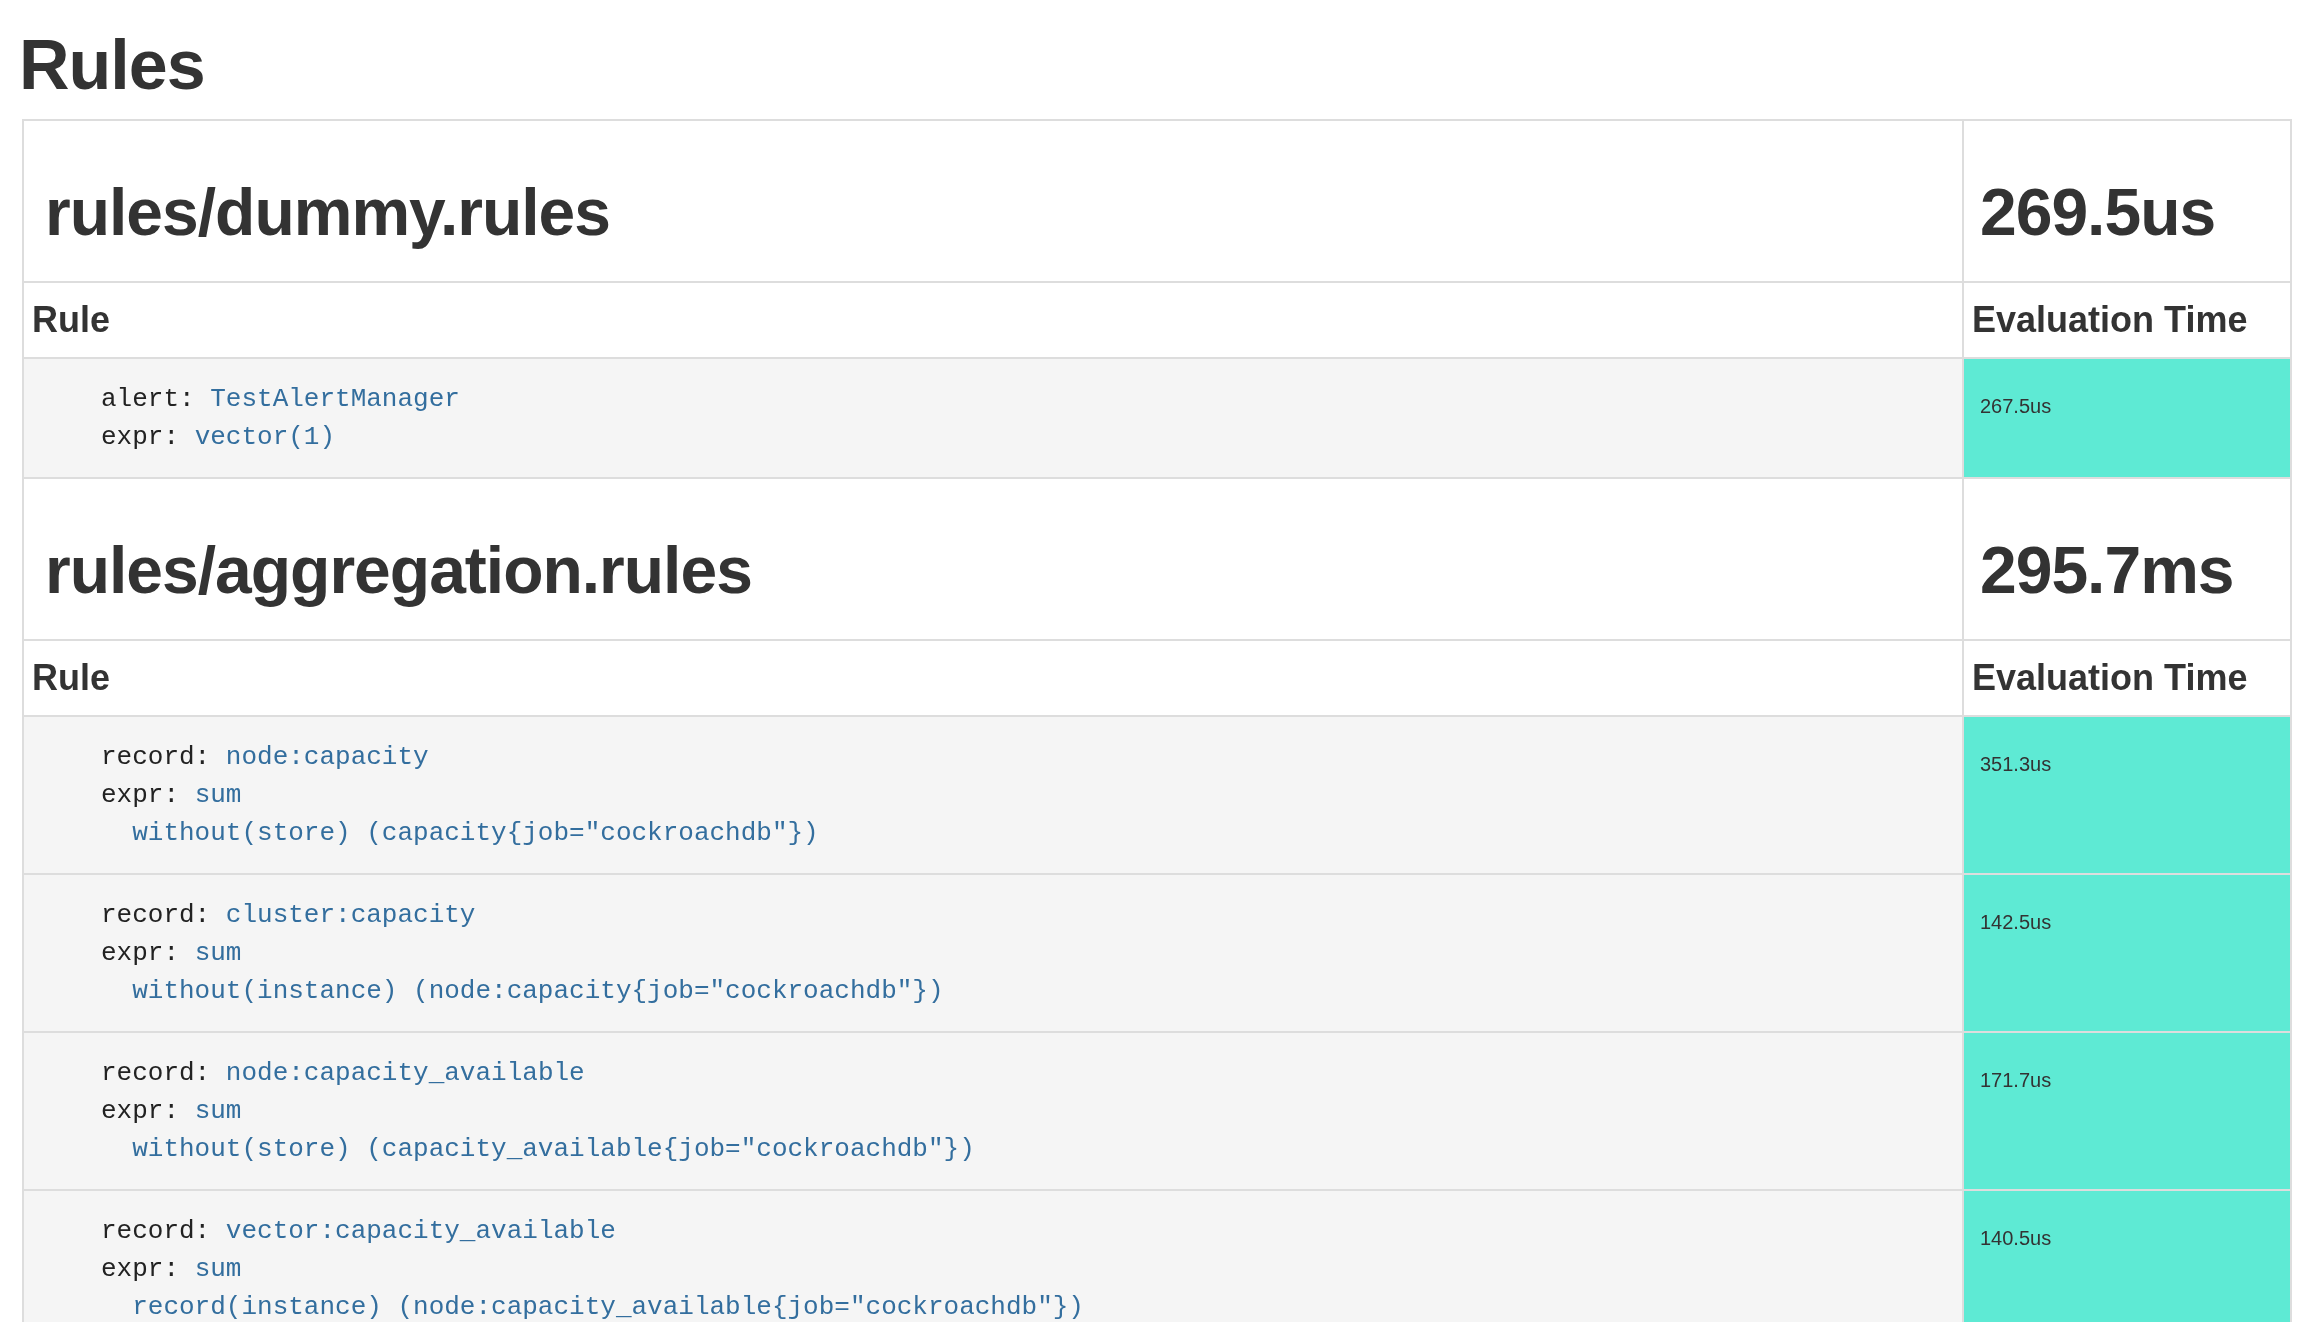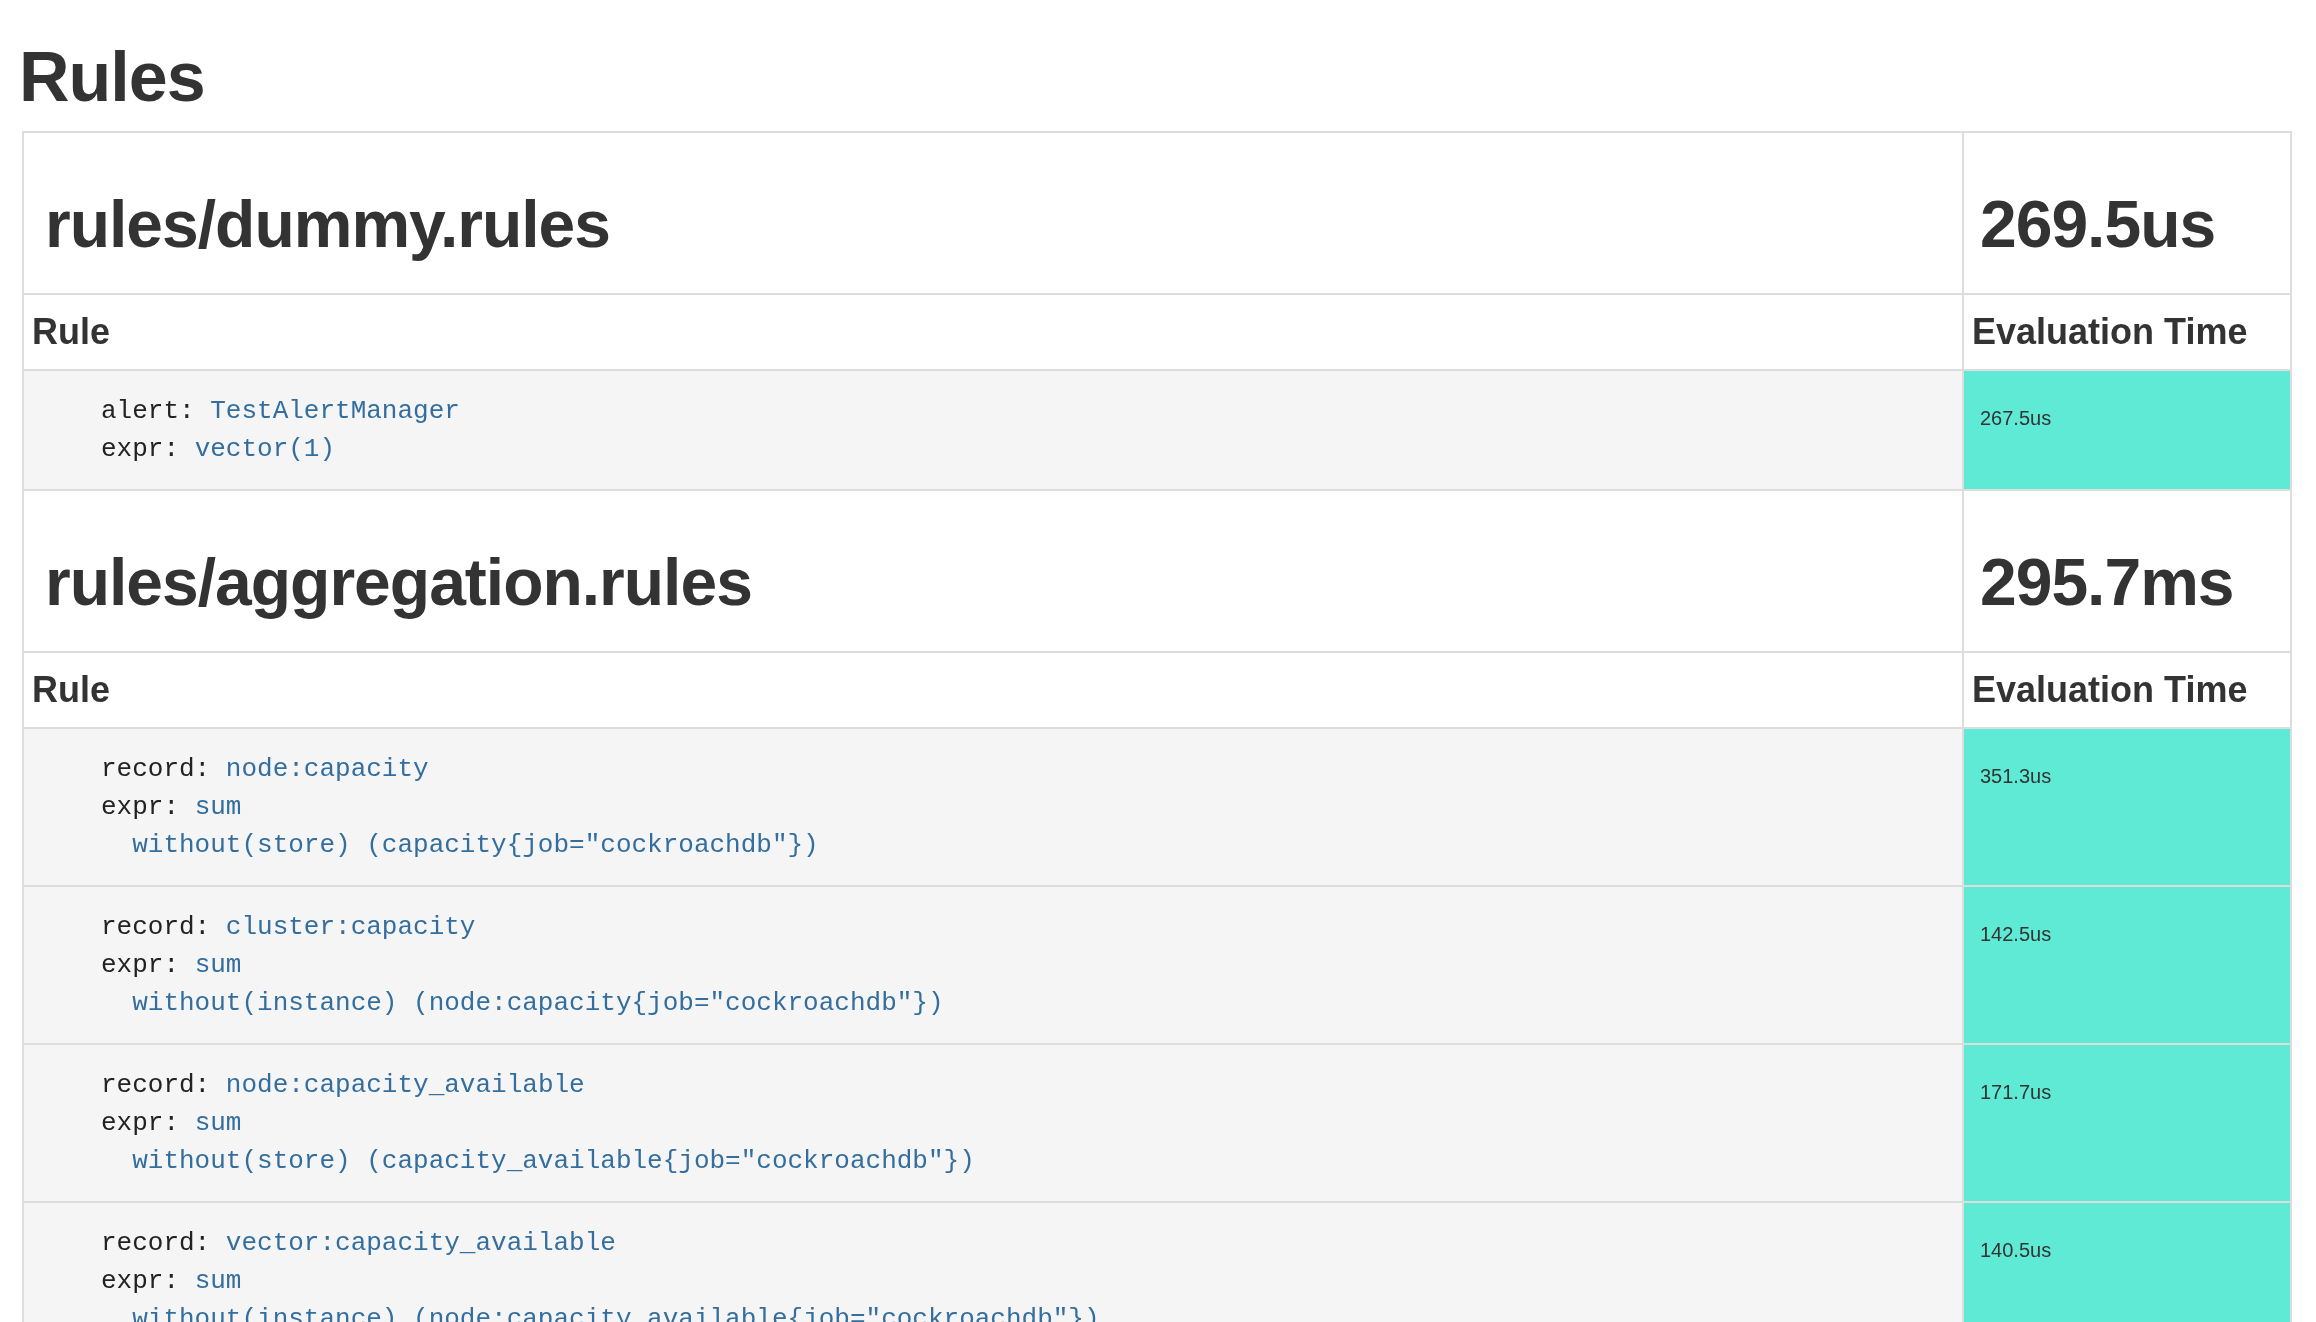--- a/index.html
+++ b/index.html
@@ -14,21 +14,21 @@
     height: 1322px;
     overflow: hidden;
   }
   .page {
     padding: 0 0 0 22px;
   }
   h1.page-title {
     font-size: 70px;
     font-weight: 600;
     color: #333333;
-    margin: 16px;
+    margin: 4px;
     padding-top: 22px;
     line-height: 78px;
     margin-left: -3px;
     margin-bottom: 15px;
     letter-spacing: -1px;
   }
   table.rules-table {
     border-collapse: collapse;
     table-layout: fixed;
     width: 2268px;
@@ -156,20 +156,20 @@
               <div class="code-line"><span class="code-link">  without(store) (capacity_available{job="cockroachdb"})</span></div>
             </div>
           </td>
           <td class="time-cell">171.7us</td>
         </tr>
         <tr class="rule-row">
           <td class="rule-cell">
             <div class="code">
               <div class="code-line"><span class="code-label">record:</span> <span class="code-link">vector:capacity_available</span></div>
               <div class="code-line"><span class="code-label">expr:</span> <span class="code-link">sum</span></div>
-              <div class="code-line"><span class="code-link">  without(instance) (node:capacity_available{job="cockroachdb"})</span></div>
+              <div class="code-line"><span class="code-link">  record(instance) (node:capacity_available{job="cockroachdb"})</span></div>
             </div>
           </td>
           <td class="time-cell">140.5us</td>
         </tr>
       </tbody>
   </table>
 </div>
 
 </body></html>

